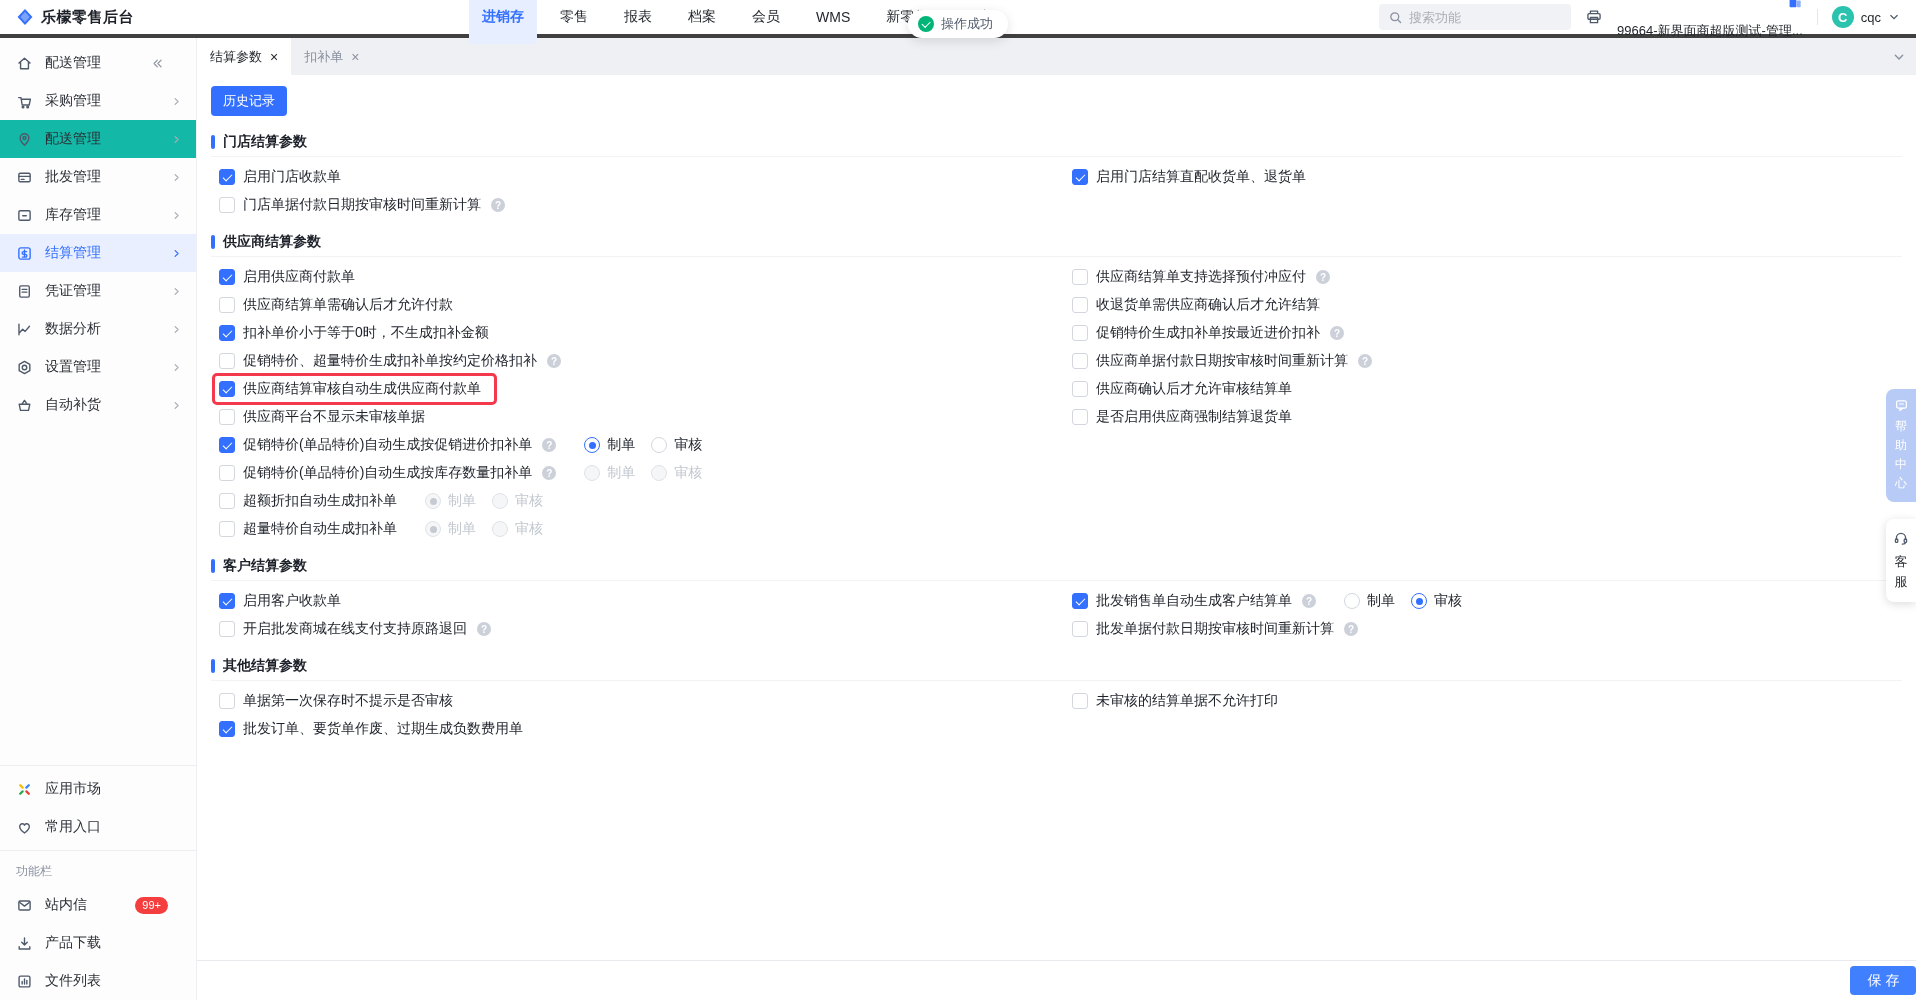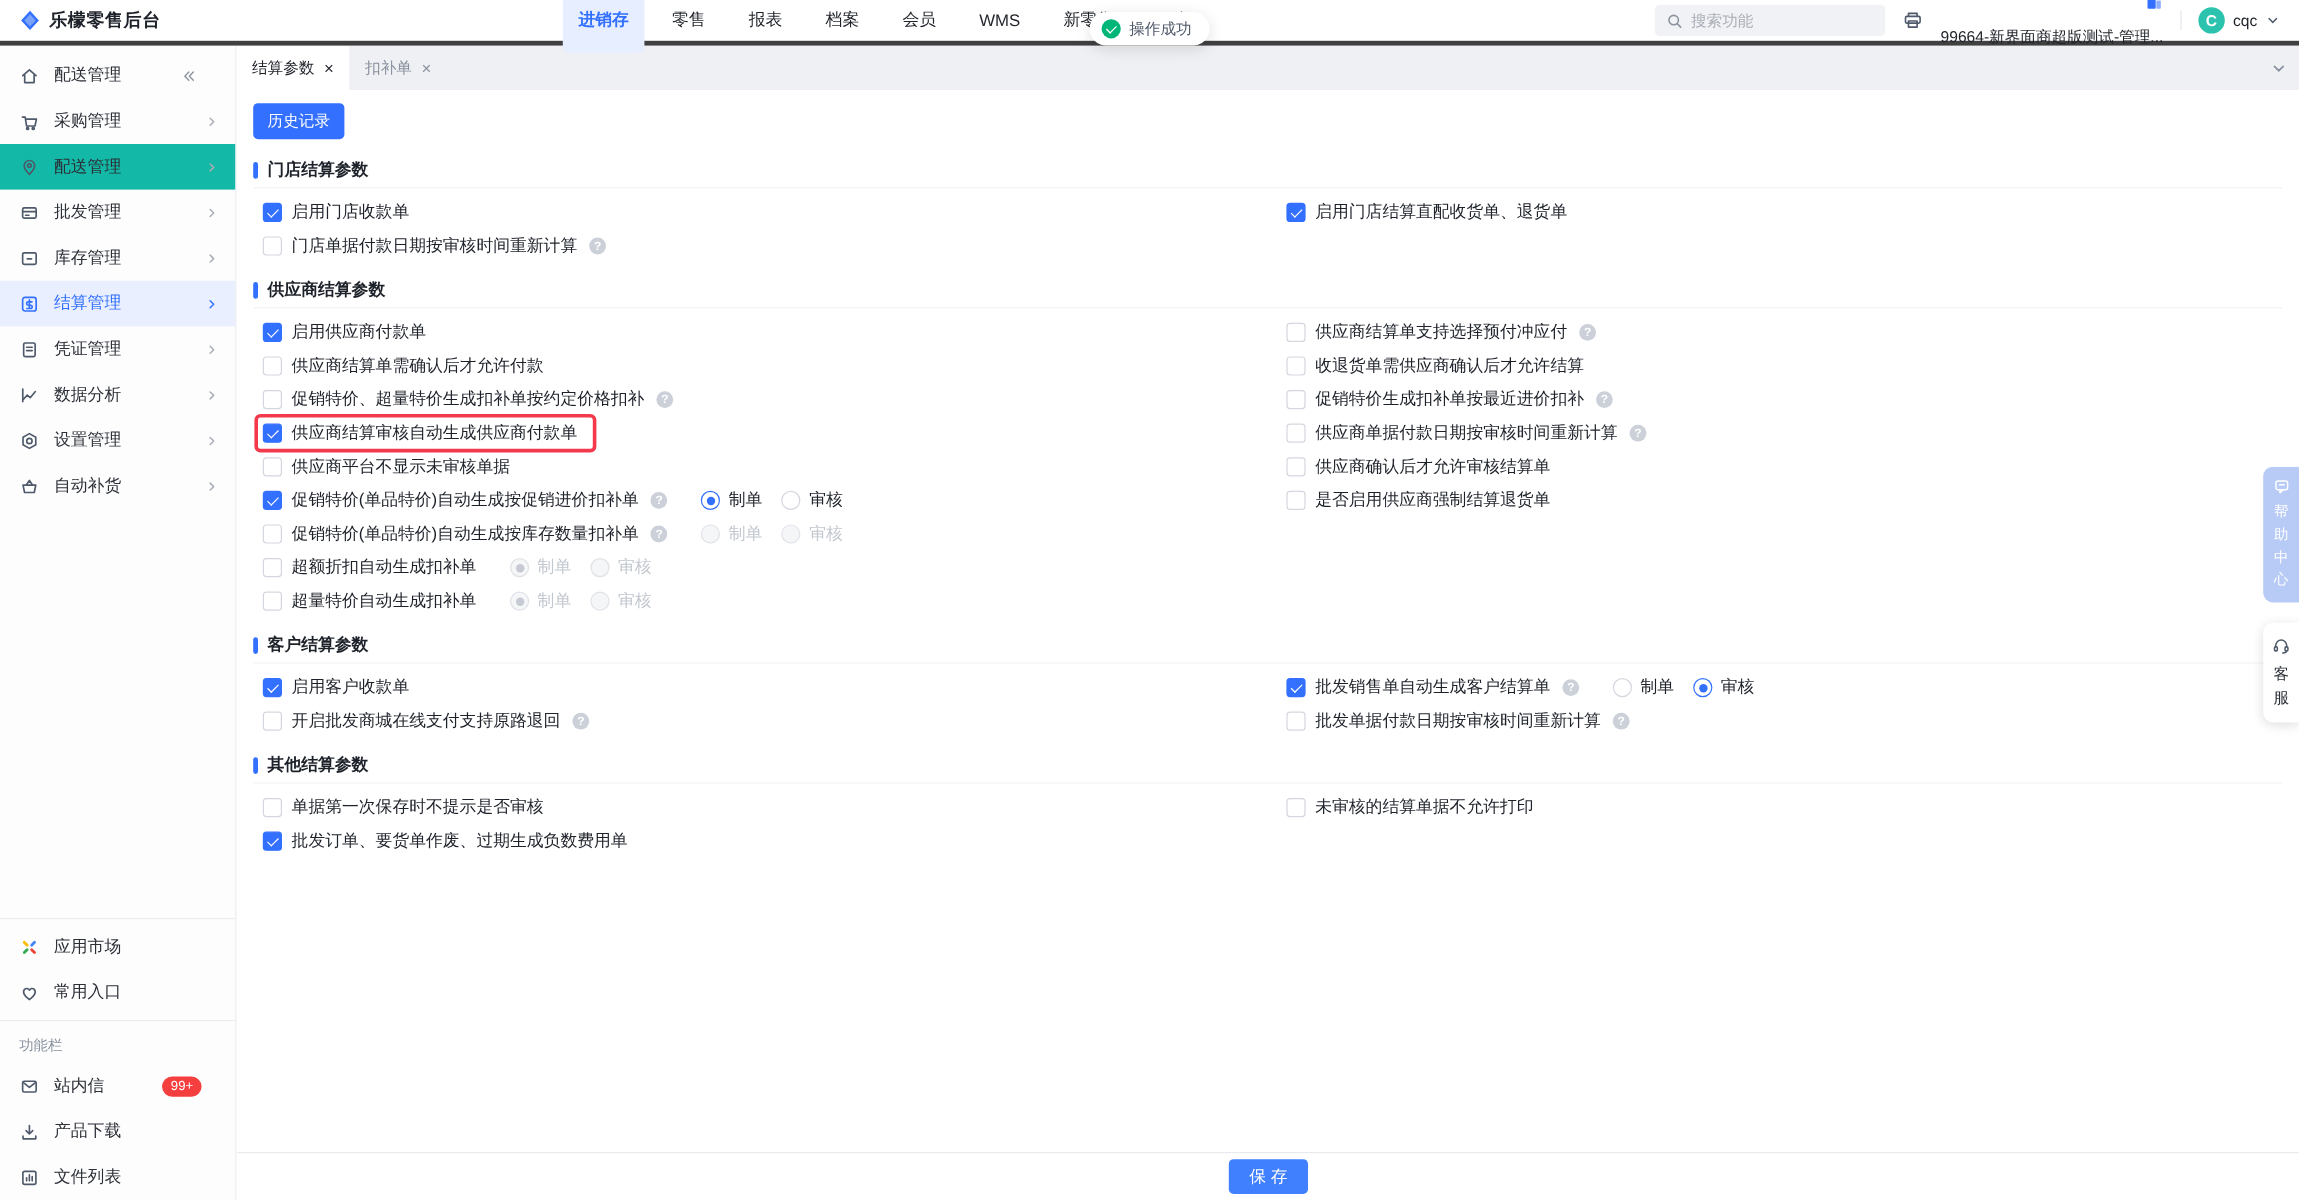--- a/index.html
+++ b/index.html
@@ -79,21 +79,21 @@
   .radio-option { display:flex; align-items:center; gap:7px; margin-left:16px; cursor:pointer; }
   .radio { width:16px; height:16px; border-radius:50%; border:1px solid #d4d7de; background:#fff; position:relative; flex:none; }
   .radio.selected { border-color:var(--accent,#3370ff); }
   .radio.selected::after { content:''; position:absolute; left:3.5px; top:3.5px; width:7px; height:7px; border-radius:50%; background:var(--accent,#3370ff); }
   .radio.disabled { background:#f5f6f8; border-color:#dfe2e8; }
   .radio.disabled.selected { border-color:#dfe2e8; }
   .radio.disabled.selected::after { background:#c6cad2; }
   .radio-option.disabled { cursor:default; }
   .radio-option.disabled .radio-label { color:#c2c7cf; }
 
-  .footer { height:40px; flex:none; border-top:1px solid #e9eaee; background:#fff; display:flex; align-items:center; justify-content:center; }
+  .footer { height:40px; flex:none; border-top:1px solid #e9eaee; background:#fff; display:flex; align-items:center; justify-content:flex-end; }
   .save-btn { width:66px; height:29px; background:var(--save-blue,#4080ff); border:none; border-radius:4px; color:#fff; font-size:14px; font-family:inherit; letter-spacing:4px; padding-left:5px; cursor:pointer; }
 
   
   .float-panel { position:fixed; right:0; width:30px; display:flex; flex-direction:column; align-items:center; z-index:40; border-radius:8px 0 0 8px; }
   .float-panel .char { line-height:17px; }
   .panel-help { top:389px; background:#b7cbf6; color:#fff; padding:9px 0 10px; gap:2px; font-size:12px; }
   .panel-help .icon { color:#fff; margin-bottom:3px; }
   .panel-service { top:519px; background:#fff; color:#2b2f36; padding:11px 0 12px; gap:3px; font-size:13px; box-shadow:0 2px 10px rgba(0,0,0,.14); }
   .panel-service .icon { color:#4e5969; margin-bottom:4px; }
 </style>
@@ -439,20 +439,24 @@
             <div class="col">
               <div class="row">
                 <span class="checkbox checked"></span>
                 <span>启用供应商付款单</span>
               </div>
               <div class="row">
                 <span class="checkbox"></span>
                 <span>供应商结算单需确认后才允许付款</span>
               </div>
               <div class="row">
+                <span class="checkbox checked"></span>
+                <span>扣补单价小于等于0时，不生成扣补金额</span>
+              </div>
+              <div class="row">
                 <span class="checkbox"></span>
                 <span>促销特价、超量特价生成扣补单按约定价格扣补</span>
                 <span class="info">?</span>
               </div>
               <div class="row highlighted">
                 <span class="checkbox checked"></span>
                 <span>供应商结算审核自动生成供应商付款单</span>
               </div>
               <div class="row">
                 <span class="checkbox"></span>

